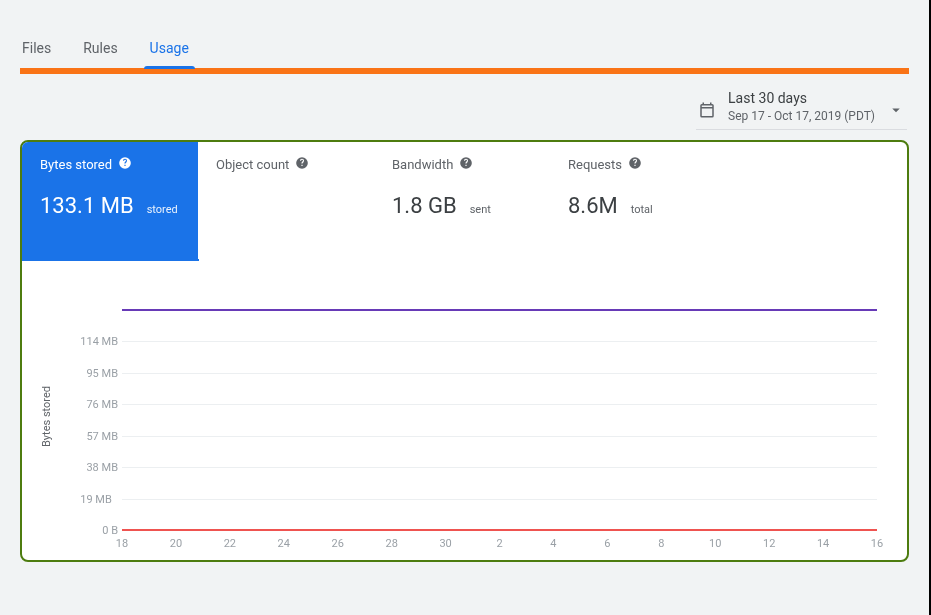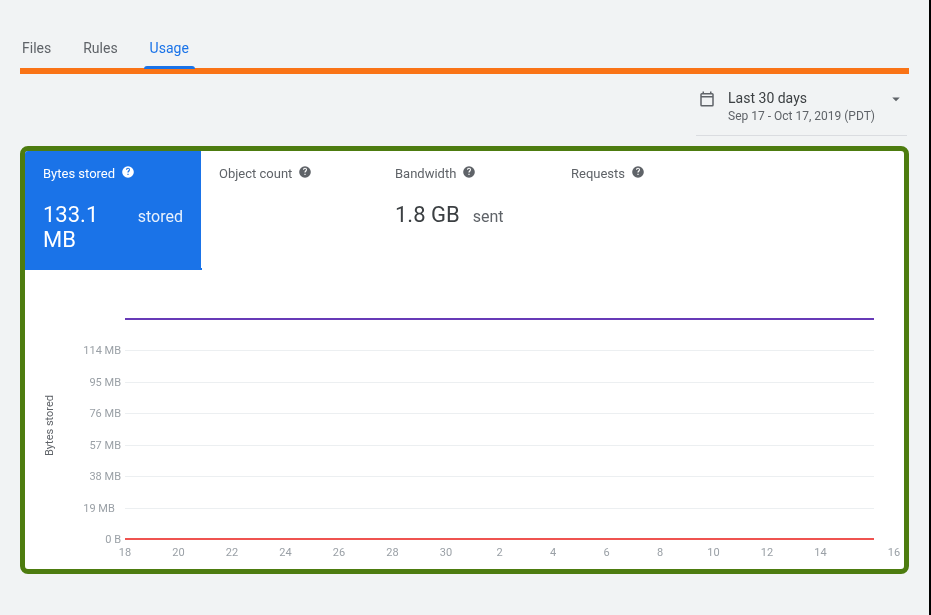--- a/index.html
+++ b/index.html
@@ -61,37 +61,37 @@
     border-radius: 3px 3px 0 0;
   }
 
   .daterange-row {
     display: flex;
     justify-content: flex-end;
     padding: 14px 2px 10px 0;
   }
   .daterange {
     display: flex;
-    align-items: flex-start;
+    align-items: flex-end;
     gap: 12px;
     cursor: pointer;
     border-bottom: 1px solid #dadce0;
-    padding: 2px 2px 12px 2px;
+    padding: 2px 2px 6px 2px;
     min-width: 186px;
   }
   .daterange-texts { display: flex; flex-direction: column; }
   .daterange-label { font-size: 14px; color: #3c4043; }
   .daterange-sub   { font-size: 12px; color: #5f6368; margin-top: 3px; }
   .cal-icon svg { width: 18px; height: 18px; fill: #5f6368; }
   .chevron-icon { margin-left: auto; }
   .chevron-icon svg { width: 18px; height: 18px; fill: #5f6368; }
 
   .card {
     background: #fff;
-    border: 5px solid #4d7c0f;
+    border: 2px solid #4d7c0f;
     border-radius: 8px;
     overflow: hidden;
     position: relative;
   }
 
   .metrics-row {
     display: flex;
     height: 118px;
   }
   .metric-tile {
@@ -119,21 +119,21 @@
   .info-icon svg { width: 14px; height: 14px; }
   .metric-tile.primary .info-icon svg { fill: #fff; }
   .metric-tile:not(.primary) .info-icon svg { fill: #5f6368; }
 
   .metric-value-row {
     display: flex; align-items: baseline; gap: 13px;
     margin-top: 20px;
   }
   .metric-value { font-size: 22px; font-weight: 400; }
   .metric-tile:not(.primary) .metric-value { color: #3c4043; }
-  .metric-unit  { font-size: 16px; color: rgba(255,255,255,0.9); }
+  .metric-unit  { font-size: 11px; color: rgba(255,255,255,0.9); }
   .metric-tile:not(.primary) .metric-unit { color: #5f6368; }
 
   .chart-area {
     position: relative;
     height: 300px;
     padding: 20px 30px 22px 50px;
   }
   .yaxis-title {
     position: absolute;
     left: 24px; top: 50%;
@@ -249,20 +249,24 @@
       </div>
 
       <div class="metric-tile">
         <div class="metric-title-row">
           <span>Requests</span>
           <span class="info-icon">
             <svg viewBox="0 0 24 24">
                 <path d="M12 2a10 10 0 100 20 10 10 0 000-20zm1 15h-2v-2h2v2zm1.6-6.2l-.9.92A3 3 0 0013 13h-2v-.5c0-1 .45-1.92 1.17-2.58l1.24-1.26A1.5 1.5 0 0012 6.5 1.5 1.5 0 0010.5 8h-2a3.5 3.5 0 117 0c0 .77-.31 1.47-.9 2.05z"></path>
               </svg>
           </span>
+        </div>
+        <div class="metric-value-row">
+          <span class="metric-value">8.6M</span>
+          <span class="metric-unit">total</span>
         </div>
       </div>
 
     </div>
 
     <div class="chart-area">
       <div class="yaxis-title">Bytes stored</div>
       <div class="plot" id="plot">
           <div class="gridline" style="top: 100%;"></div>
           <div class="ytick-label" style="top: 100%;">0 B</div>
@@ -285,19 +289,19 @@
           <div class="xtick-label" style="left: 28.5714%;">26</div>
           <div class="xtick-label" style="left: 35.7143%;">28</div>
           <div class="xtick-label" style="left: 42.8571%;">30</div>
           <div class="xtick-label" style="left: 50%;">2</div>
           <div class="xtick-label" style="left: 57.1429%;">4</div>
           <div class="xtick-label" style="left: 64.2857%;">6</div>
           <div class="xtick-label" style="left: 71.4286%;">8</div>
           <div class="xtick-label" style="left: 78.5714%;">10</div>
           <div class="xtick-label" style="left: 85.7143%;">12</div>
           <div class="xtick-label" style="left: 92.8571%;">14</div>
-          <div class="xtick-label" style="left: 100%; margin-left: 20px;">16</div>
+          <div class="xtick-label" style="left: 100%;">16</div>
           <div class="series-line" style="top: calc(0% - 1px); background: rgb(103, 58, 183);"></div>
           <div class="series-line" style="top: calc(100% - 1px); background: rgb(239, 83, 80);"></div>
         </div>
     </div>
   </div>
 </div>
 
 </body></html>

